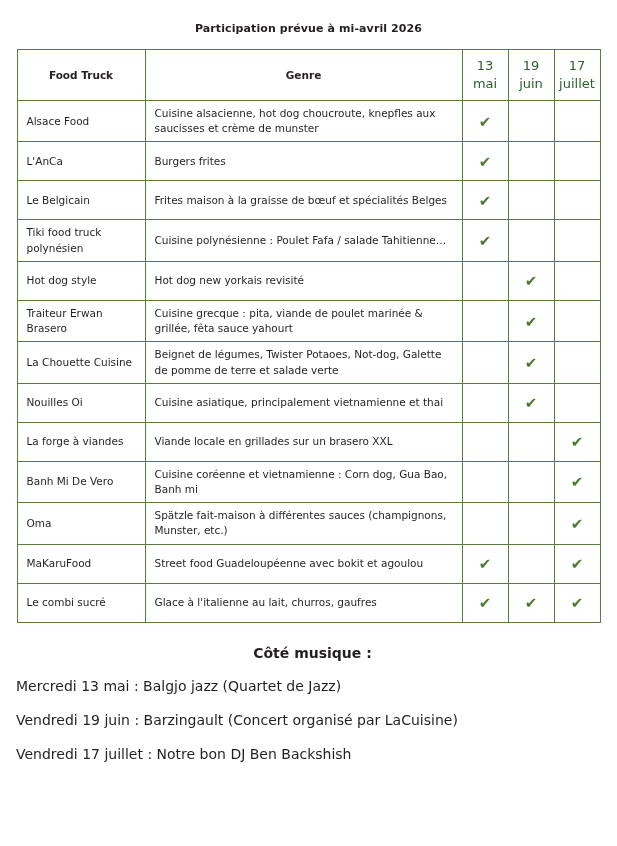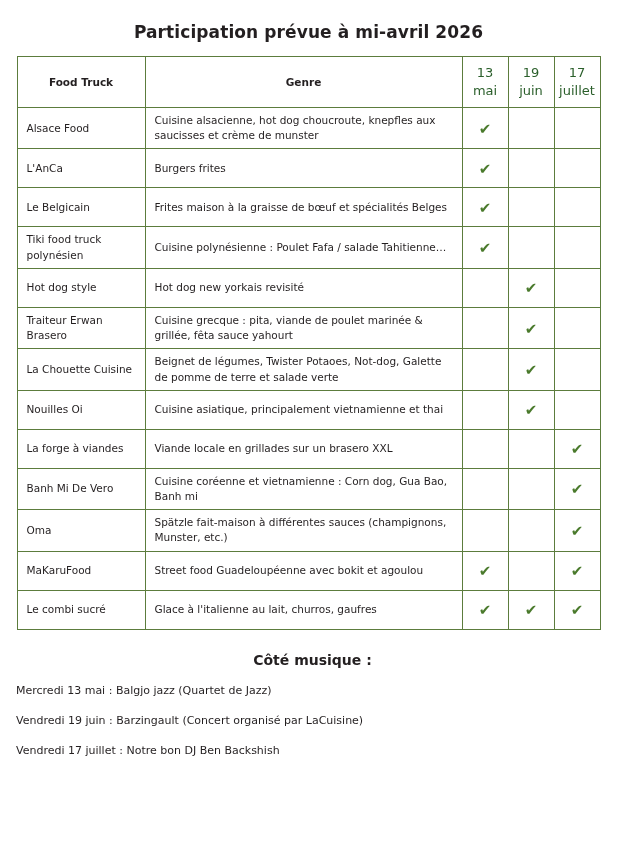--- a/index.html
+++ b/index.html
@@ -17,21 +17,21 @@
   }
   .page {
     width: 617px;
     height: 846px;
     box-sizing: border-box;
     padding: 0;
     position: relative;
   }
   .doc-title {
     text-align: center;
-    font-size: 17px;
+    font-size: 11px;
     font-weight: bold;
     margin: 22px 0 14px 0;
     letter-spacing: 0.1px;
   }
   table.schedule {
     border-collapse: collapse;
     width: 544px;
     margin: 12px auto;
     table-layout: fixed;
   }
@@ -81,21 +81,21 @@
     display: inline-block;
     transform: translateY(1px);
   }
   .music-title {
     text-align: center;
     font-size: 14px;
     font-weight: bold;
     margin: 22px 0 16px 8px;
   }
   .music-line {
-    font-size: 11px;
+    font-size: 14px;
     margin: 0 0 16px 16px;
     line-height: 1.3;
   }
   .music-line:last-child { margin-bottom: 0; }
 </style>
 </head>
 <body>
 
 <div class="page">
 

